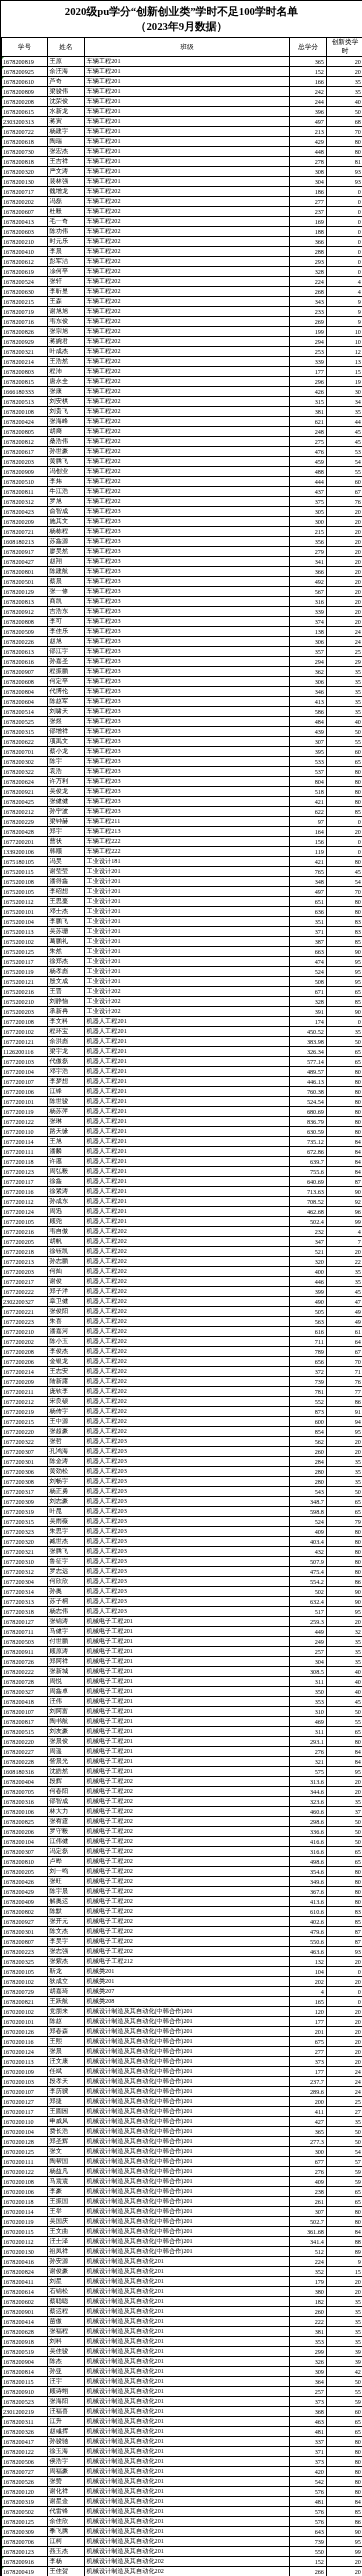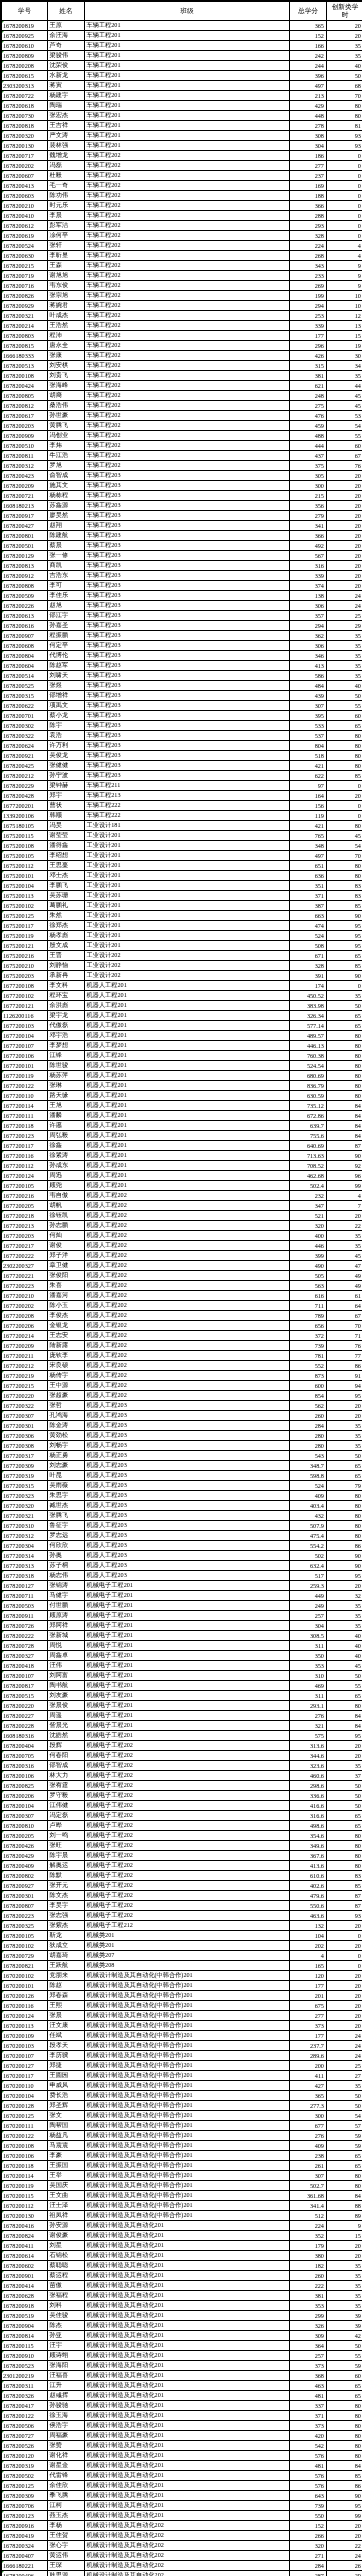--- a/index.html
+++ b/index.html
@@ -18,20 +18,24 @@
   td.t-left  { text-align:left; }
   td.t-right { text-align:right; padding-right:2.1px; }
   td.id-cell { position:relative; padding-left:1px; }
   td.id-cell::before { content:""; position:absolute; top:0; left:0; width:0; height:0;
       border-top:2.6px solid #2e8b2e; border-right:2.6px solid transparent; }
 </style>
 </head>
 <body>
 
 <div class="sheet">
+  <div class="title-block">
+    <div>2020级pu学分“创新创业类”学时不足100学时名单</div>
+    <div>（2023年9月数据）</div>
+  </div>
   <table>
     <colgroup>
       <col class="c-id">
         <col class="c-name">
         <col class="c-class">
         <col class="c-cred">
         <col class="c-hours">
     </colgroup>
     <thead>
       <tr>

